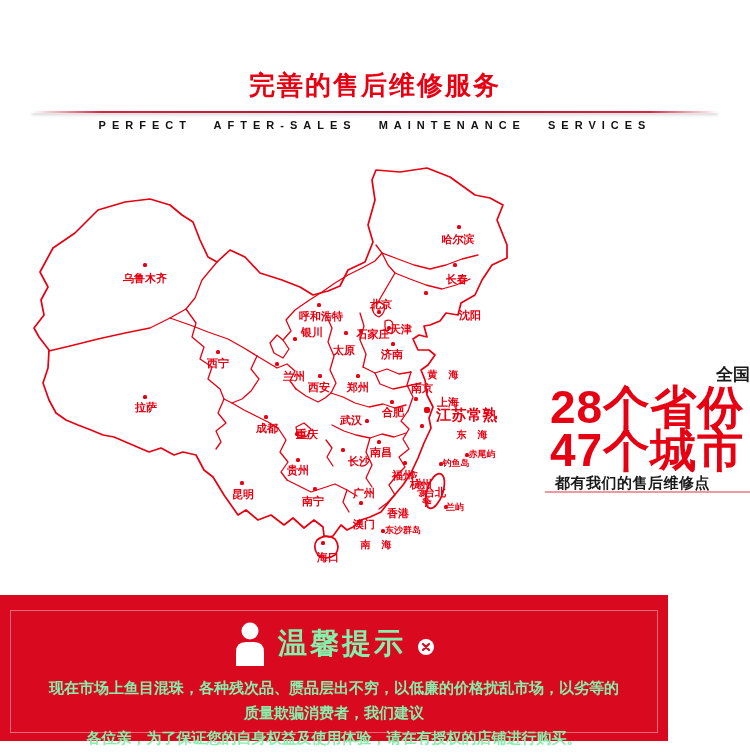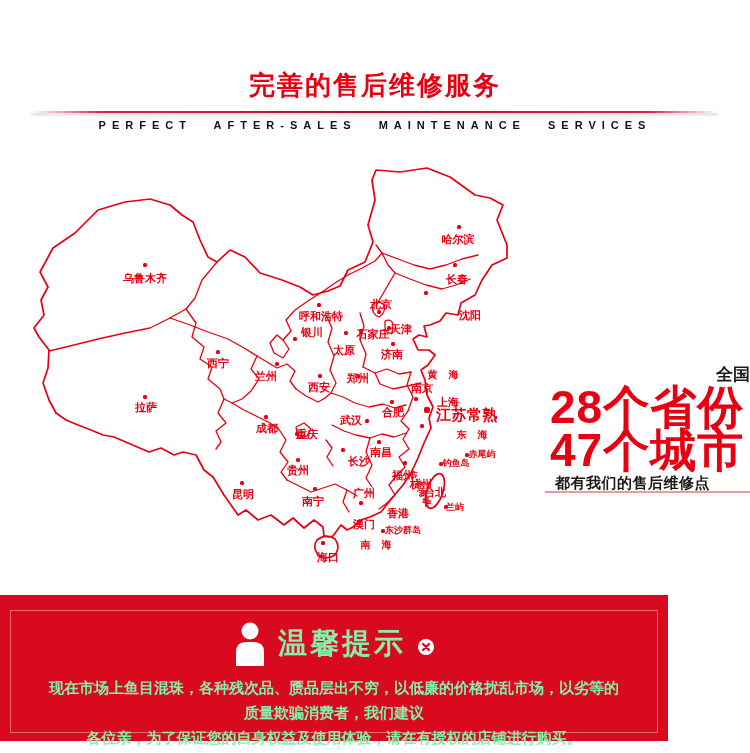--- a/index.html
+++ b/index.html
@@ -153,25 +153,25 @@
         <span class="map-label city" style="left: 343px; top: 169px;">石家庄</span>
         <span class="map-dot" style="left: 331px; top: 166px;"></span>
         <span class="map-label city" style="left: 282px; top: 167px;">银川</span>
         <span class="map-dot" style="left: 265px; top: 174px;"></span>
         <span class="map-label city" style="left: 314px; top: 185px;">太原</span>
         <span class="map-dot" style="left: 316px; top: 168px;"></span>
         <span class="map-label city" style="left: 362px; top: 189px;">济南</span>
         <span class="map-dot" style="left: 363px; top: 179px;"></span>
         <span class="map-label city" style="left: 188px; top: 198px;">西宁</span>
         <span class="map-dot" style="left: 188px; top: 187px;"></span>
-        <span class="map-label city" style="left: 236px; top: 211px;">兰州</span>
+        <span class="map-label city" style="left: 264px; top: 211px;">兰州</span>
         <span class="map-dot" style="left: 247px; top: 199px;"></span>
         <span class="map-label city" style="left: 289px; top: 222px;">西安</span>
         <span class="map-dot" style="left: 290px; top: 211px;"></span>
-        <span class="map-label city" style="left: 328px; top: 213px;">郑州</span>
+        <span class="map-label city" style="left: 328px; top: 222px;">郑州</span>
         <span class="map-dot" style="left: 328px; top: 211px;"></span>
         <span class="map-label city" style="left: 392px; top: 223px;">南京</span>
         <span class="map-dot" style="left: 386px; top: 234px;"></span>
         <span class="map-label sea" style="left: 415px; top: 210px;">黄 海</span>
         <span class="map-label city" style="left: 418px; top: 237px;">上海</span>
         <span class="map-label city-lg" style="left: 437px; top: 249px;">江苏常熟</span>
         <span class="map-dot big" style="left: 397px; top: 245px;"></span>
         <span class="map-label city" style="left: 363px; top: 247px;">合肥</span>
         <span class="map-dot" style="left: 362px; top: 237px;"></span>
         <span class="map-label city" style="left: 116px; top: 242px;">拉萨</span>

